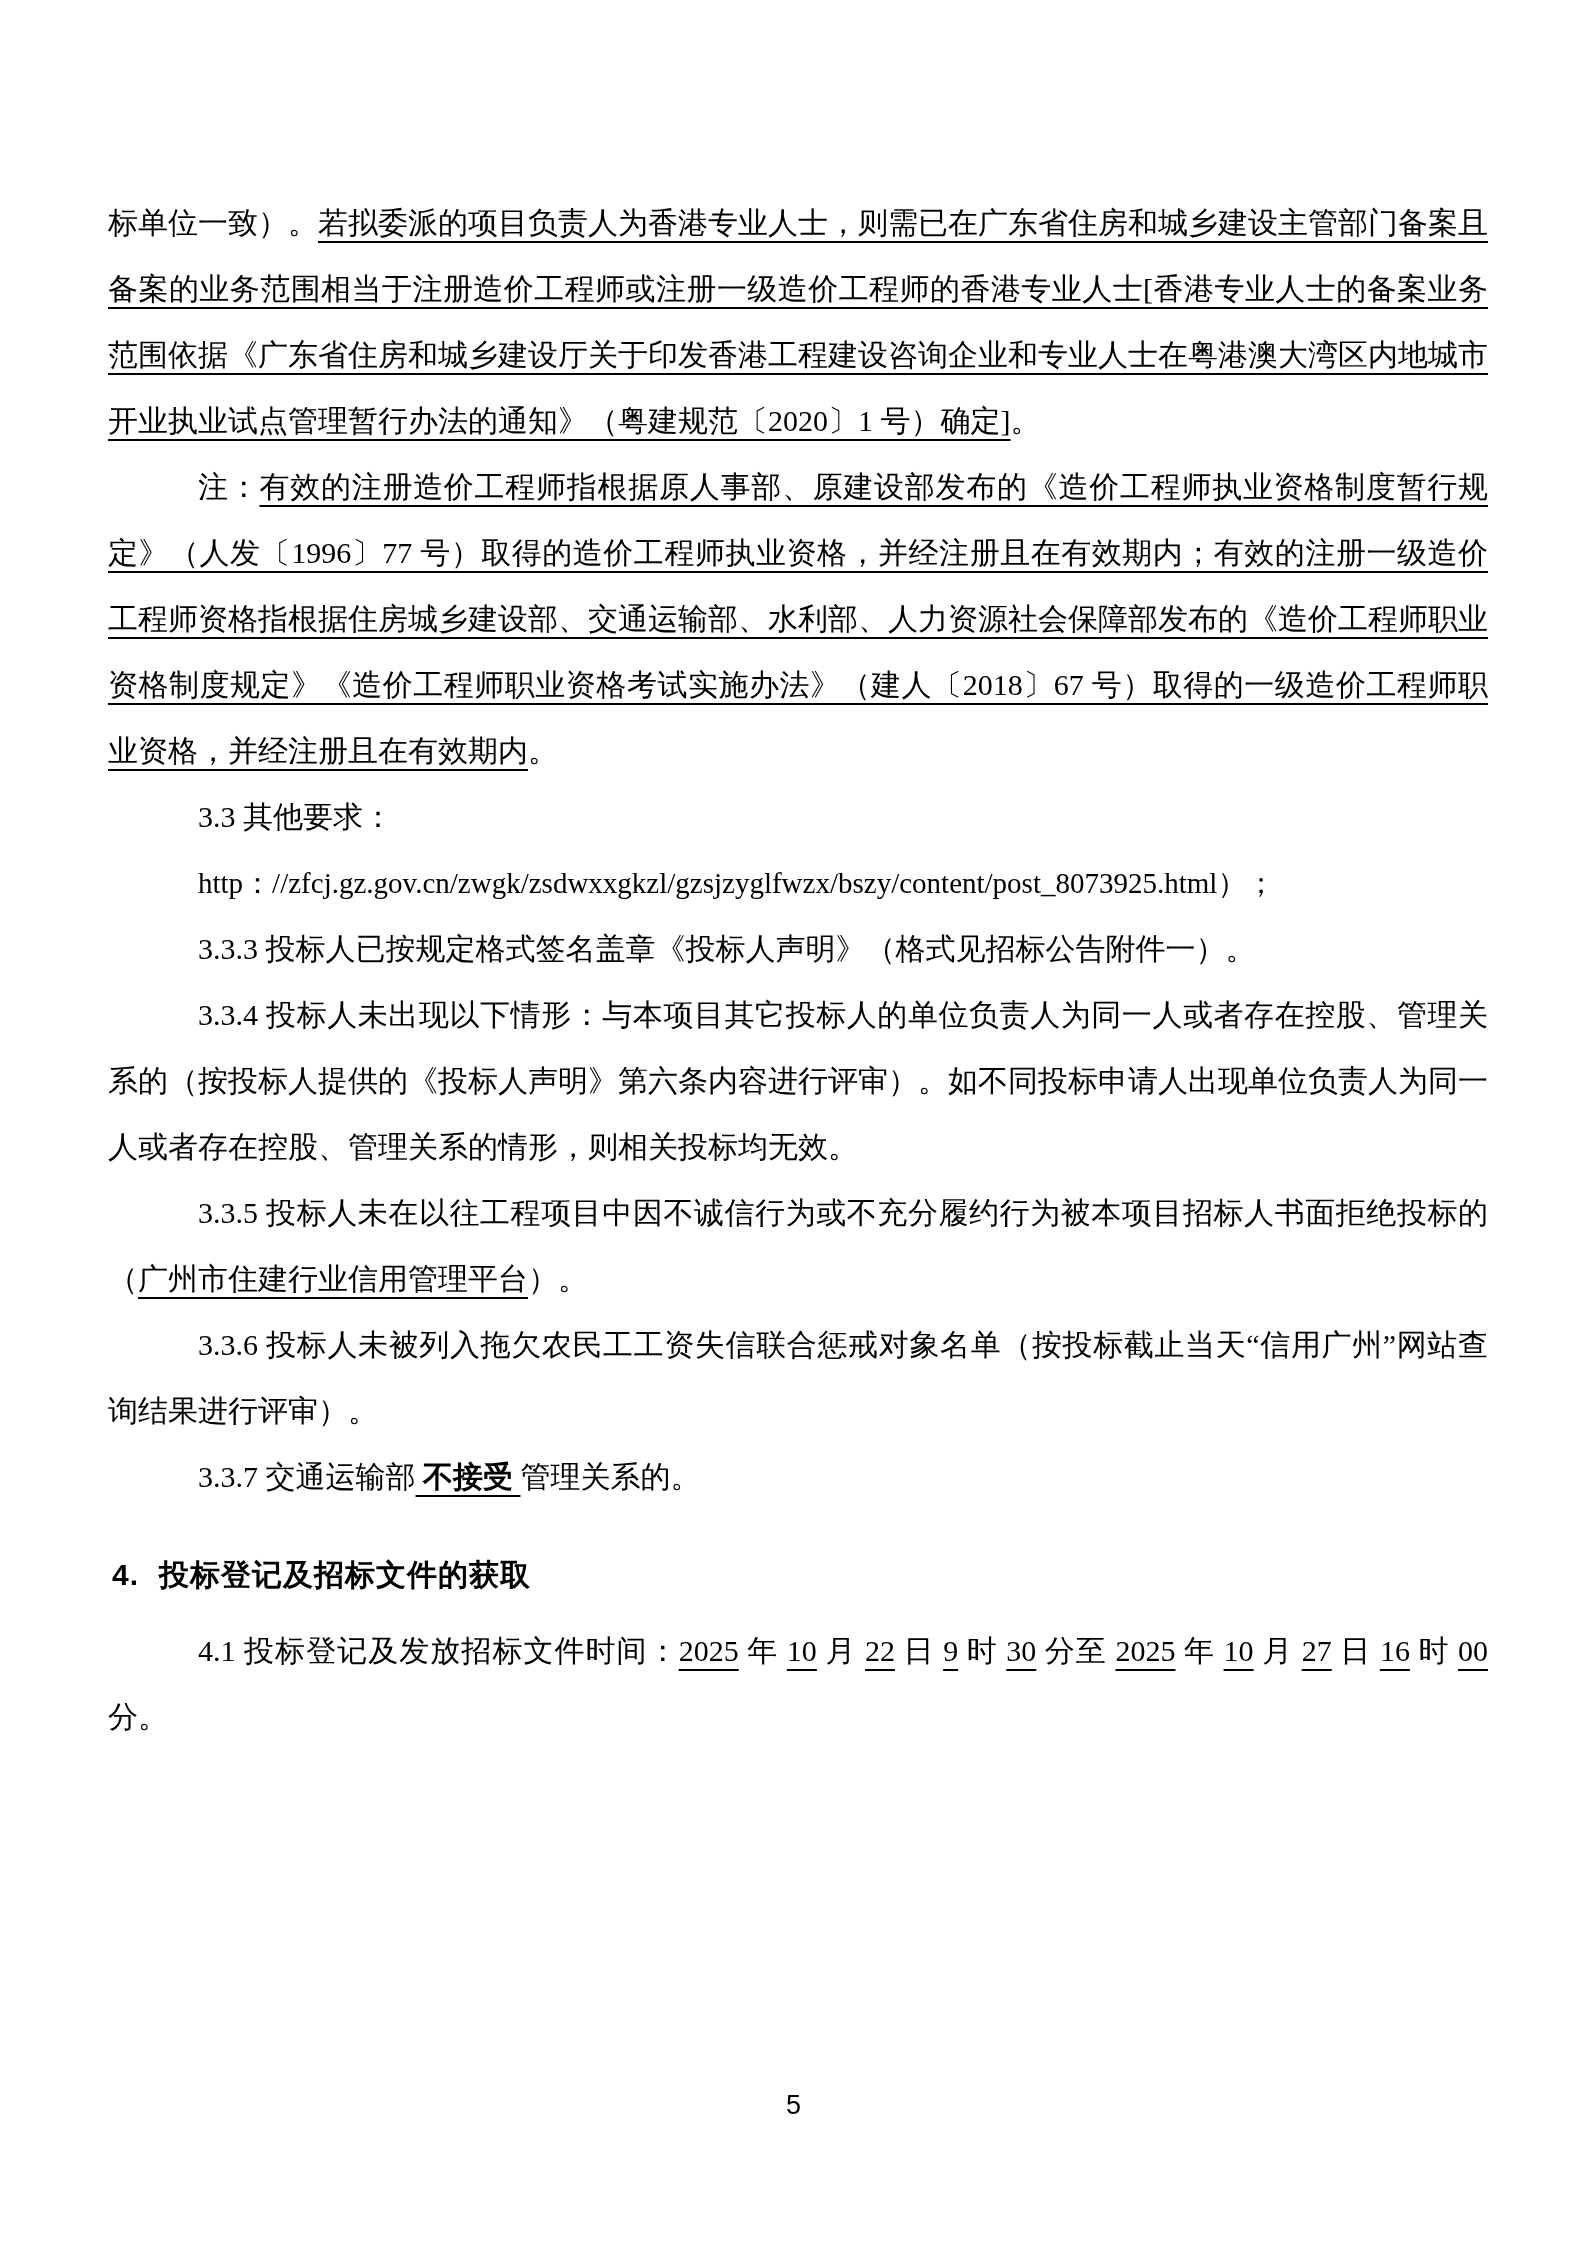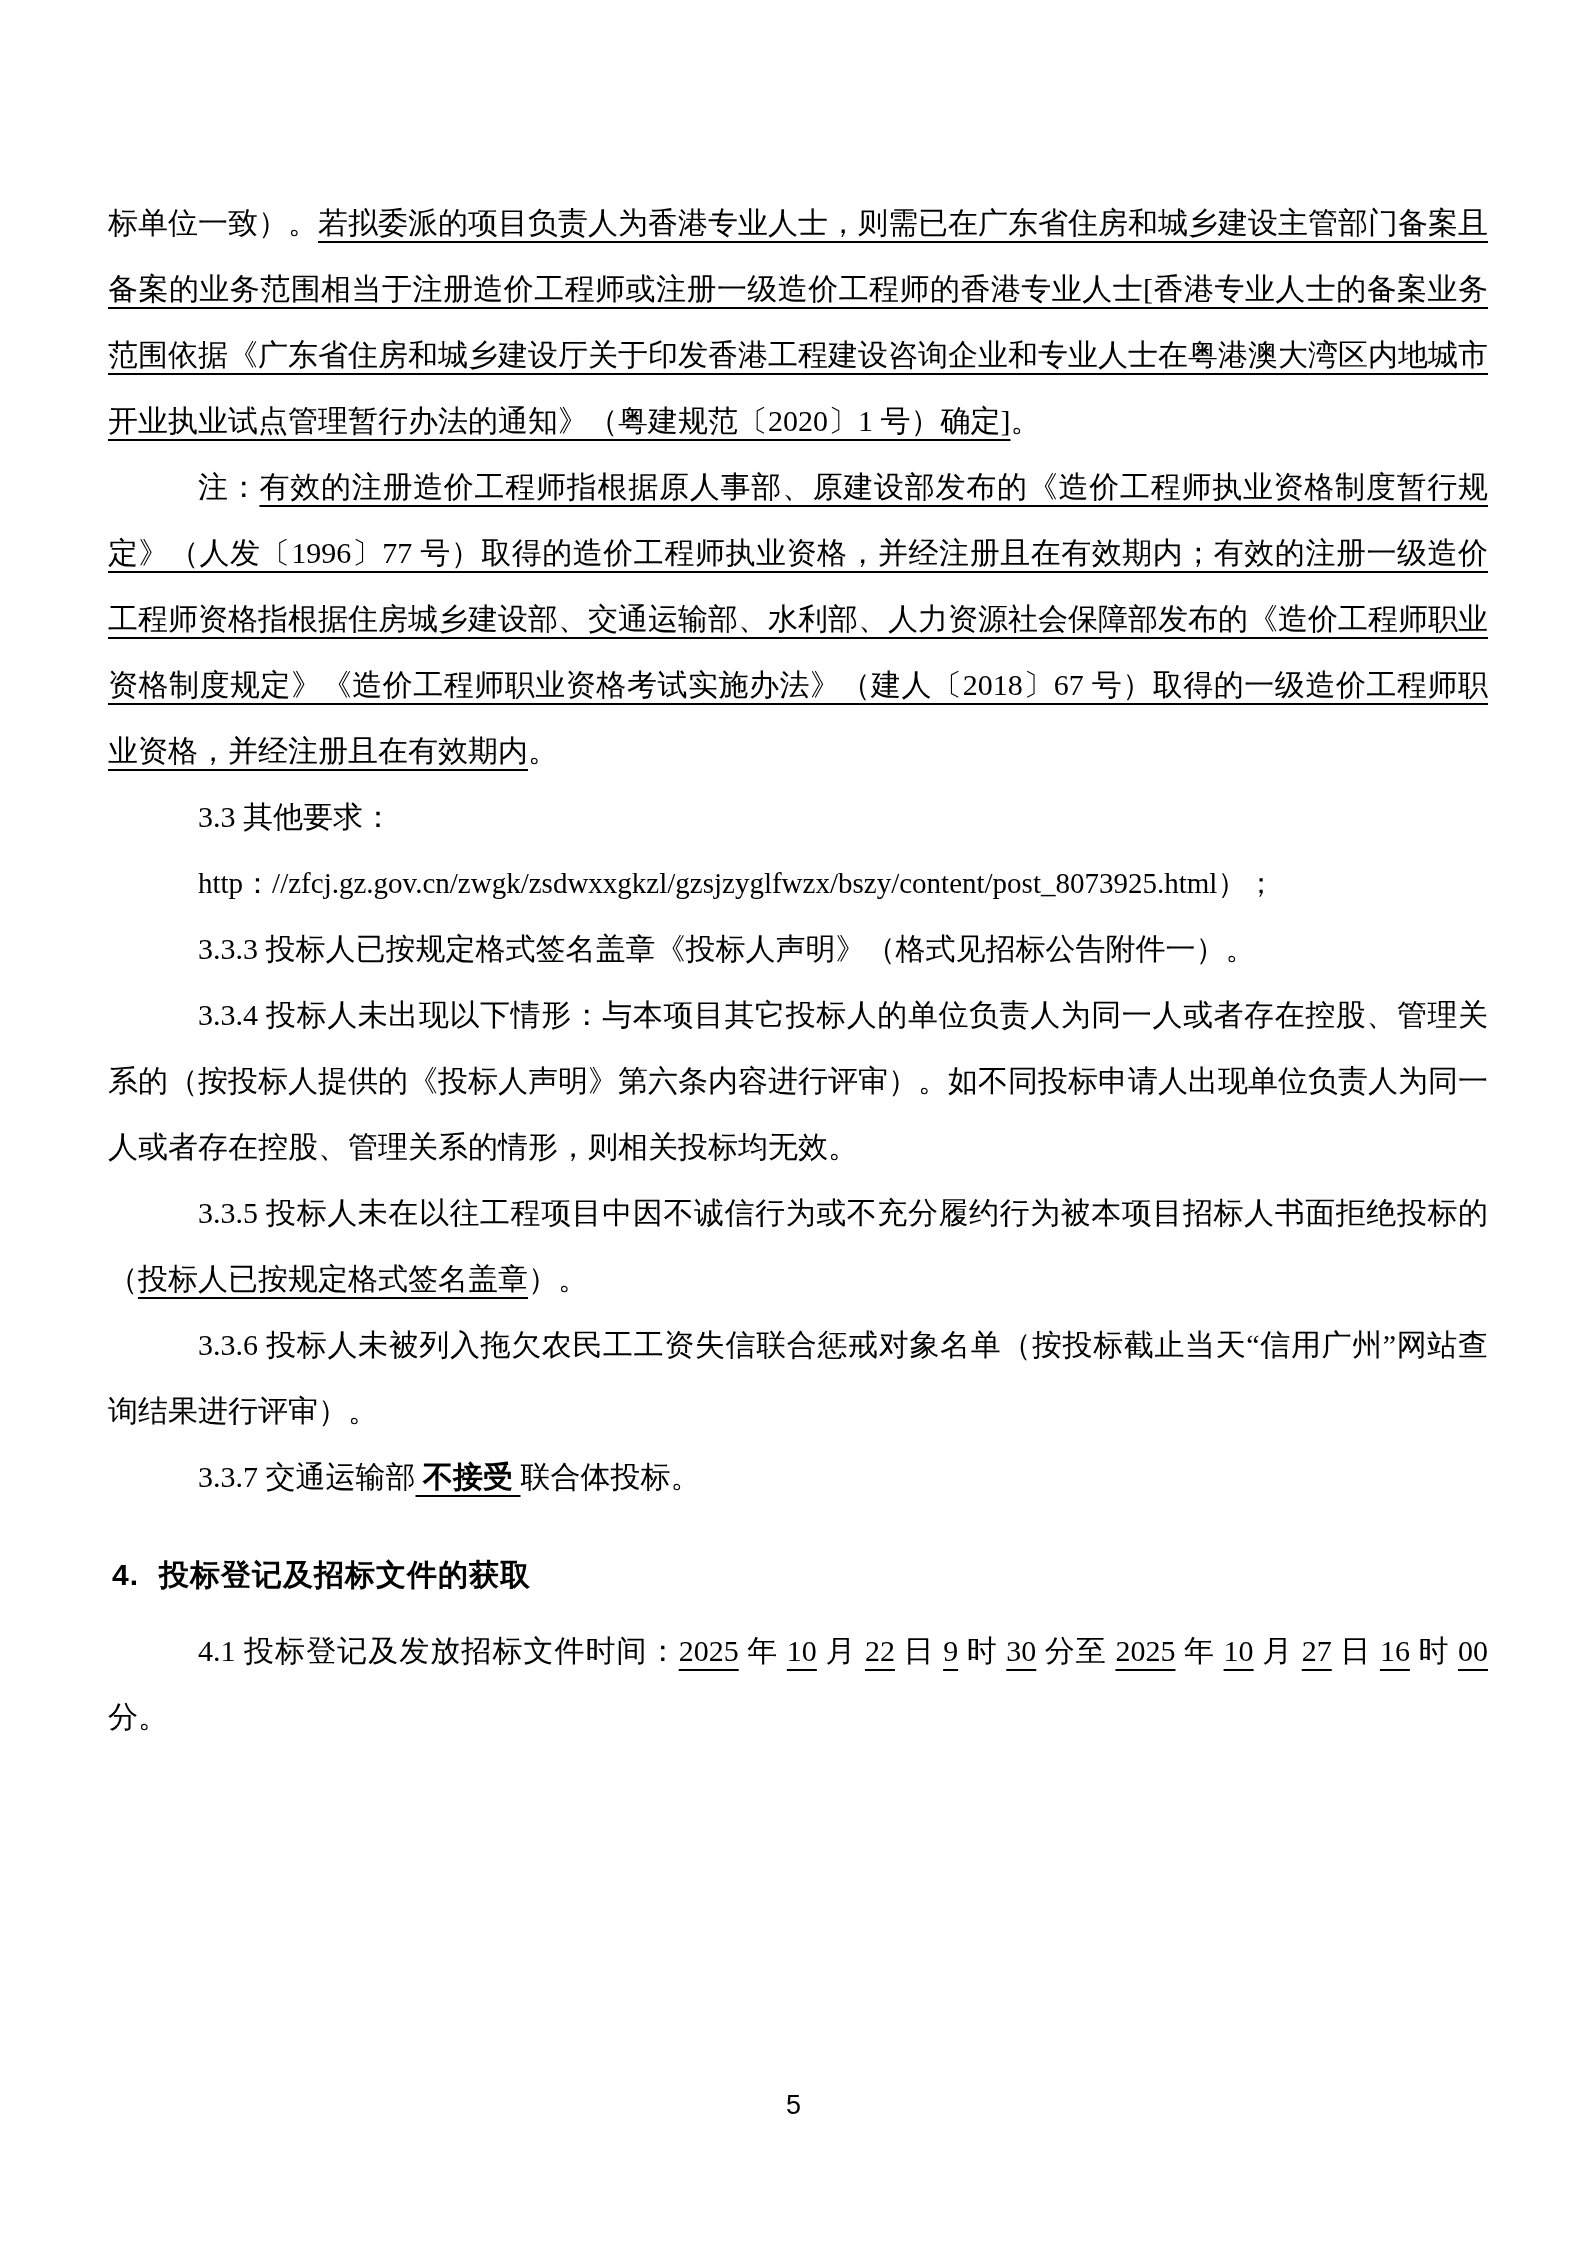--- a/index.html
+++ b/index.html
@@ -36,22 +36,22 @@
 <body>
 
 <div class="page">
   <div class="doc-body">
       <p class="para"><span>标单位一致）。</span><span class="u">若拟委派的项目负责人为香港专业人士，则需已在广东省住房和城乡建设主管部门备案且备案的业务范围相当于注册造价工程师或注册一级造价工程师的香港专业人士[香港专业人士的备案业务范围依据《广东省住房和城乡建设厅关于印发香港工程建设咨询企业和专业人士在粤港澳大湾区内地城市开业执业试点管理暂行办法的通知》（粤建规范〔2020〕1 号）确定]</span><span>。</span></p>
       <p class="para indent"><span>注：</span><span class="u">有效的注册造价工程师指根据原人事部、原建设部发布的《造价工程师执业资格制度暂行规定》（人发〔1996〕77 号）取得的造价工程师执业资格，并经注册且在有效期内；有效的注册一级造价工程师资格指根据住房城乡建设部、交通运输部、水利部、人力资源社会保障部发布的《造价工程师职业资格制度规定》《造价工程师职业资格考试实施办法》（建人〔2018〕67 号）取得的一级造价工程师职业资格，并经注册且在有效期内</span><span>。</span></p>
       <p class="para indent"><span>3.3 其他要求：</span></p>
       <p class="para indent url-line"><span>http：//zfcj.gz.gov.cn/zwgk/zsdwxxgkzl/gzsjzyglfwzx/bszy/content/post_8073925.html）；</span></p>
       <p class="para indent"><span>3.3.3 投标人已按规定格式签名盖章《投标人声明》（格式见招标公告附件一）。</span></p>
       <p class="para indent"><span>3.3.4 投标人未出现以下情形：与本项目其它投标人的单位负责人为同一人或者存在控股、管理关系的（按投标人提供的《投标人声明》第六条内容进行评审）。如不同投标申请人出现单位负责人为同一人或者存在控股、管理关系的情形，则相关投标均无效。</span></p>
-      <p class="para indent"><span>3.3.5 投标人未在以往工程项目中因不诚信行为或不充分履约行为被本项目招标人书面拒绝投标的（</span><span class="u">投标人已按规定格式签名盖章</span><span>）。</span></p>
+      <p class="para indent"><span>3.3.5 投标人未在以往工程项目中因不诚信行为或不充分履约行为被本项目招标人书面拒绝投标的（</span><span class="u">广州市住建行业信用管理平台</span><span>）。</span></p>
       <p class="para indent"><span>3.3.6 投标人未被列入拖欠农民工工资失信联合惩戒对象名单（按投标截止当天“信用广州”网站查询结果进行评审）。</span></p>
-      <p class="para indent"><span>3.3.7 交通运输部</span><span class="u b"> 不接受 </span><span>联合体投标。</span></p>
+      <p class="para indent"><span>3.3.7 交通运输部</span><span class="u b"> 不接受 </span><span>管理关系的。</span></p>
       <h2 class="section-heading"><span class="h-num">4.</span><span>投标登记及招标文件的获取</span></h2>
       <p class="para indent"><span>4.1 投标登记及发放招标文件时间：</span><span class="u">2025</span><span> 年 </span><span class="u">10</span><span> 月 </span><span class="u">22</span><span> 日 </span><span class="u">9</span><span> 时 </span><span class="u">30</span><span> 分至 </span><span class="u">2025</span><span> 年 </span><span class="u">10</span><span> 月 </span><span class="u">27</span><span> 日 </span><span class="u">16</span><span> 时 </span><span class="u">00</span><span> 分。</span></p>
     </div>
   <div class="footer">
     <span>5</span>
   </div>
 </div>
 
 </body></html>

